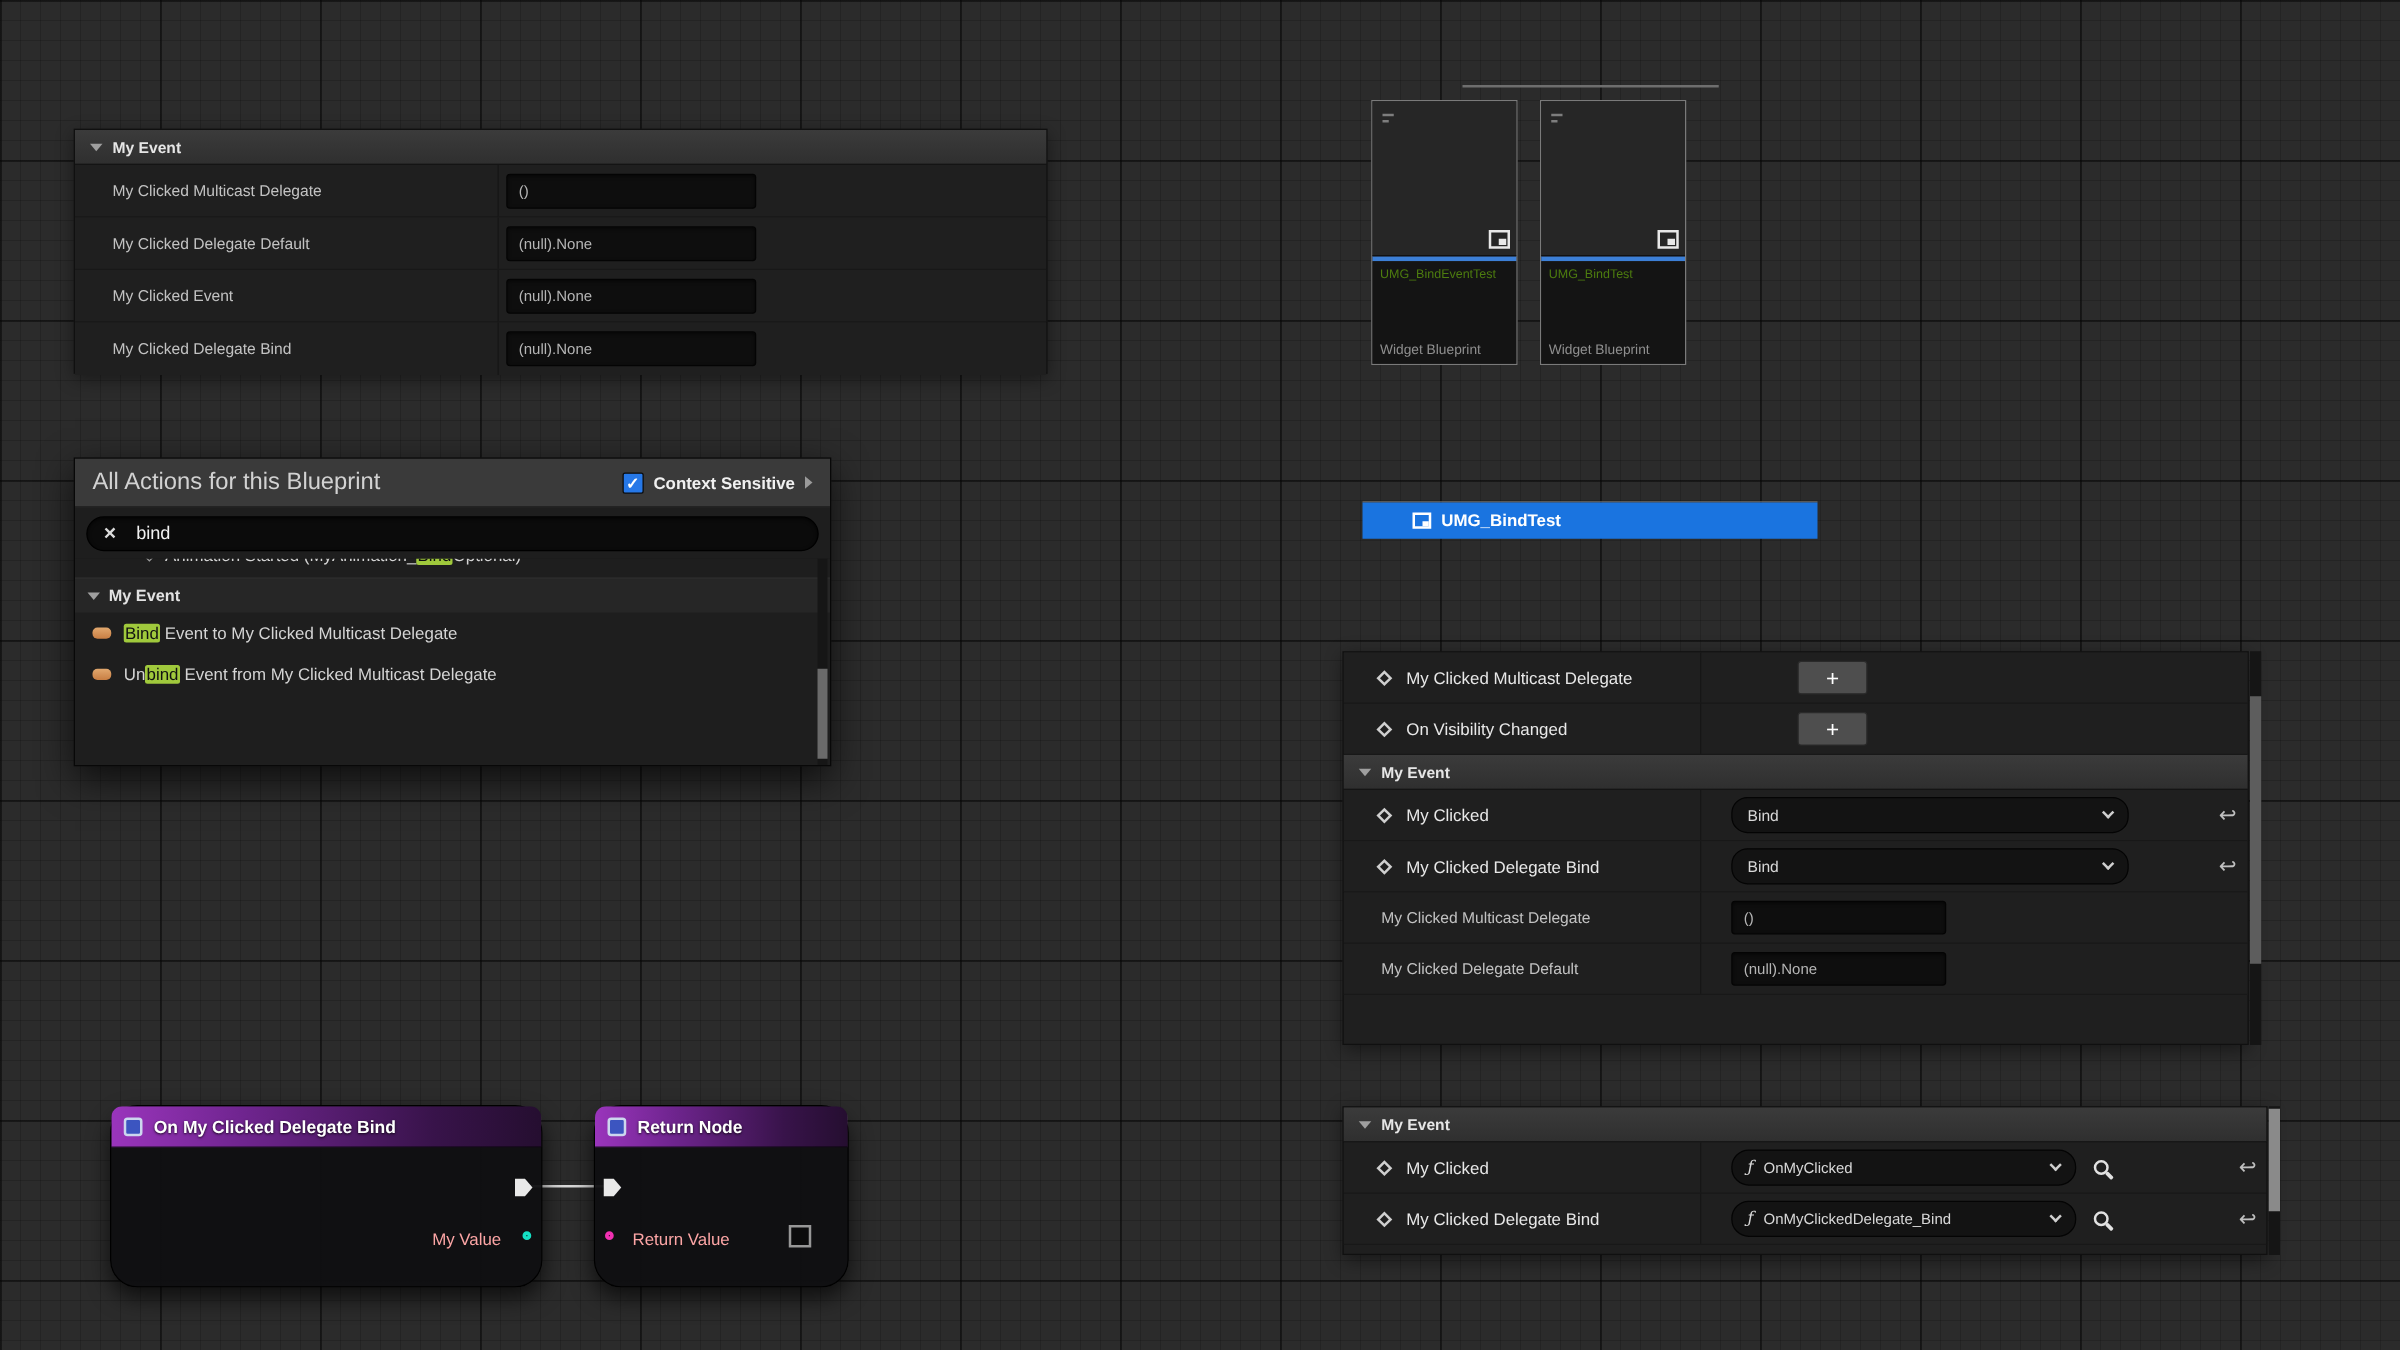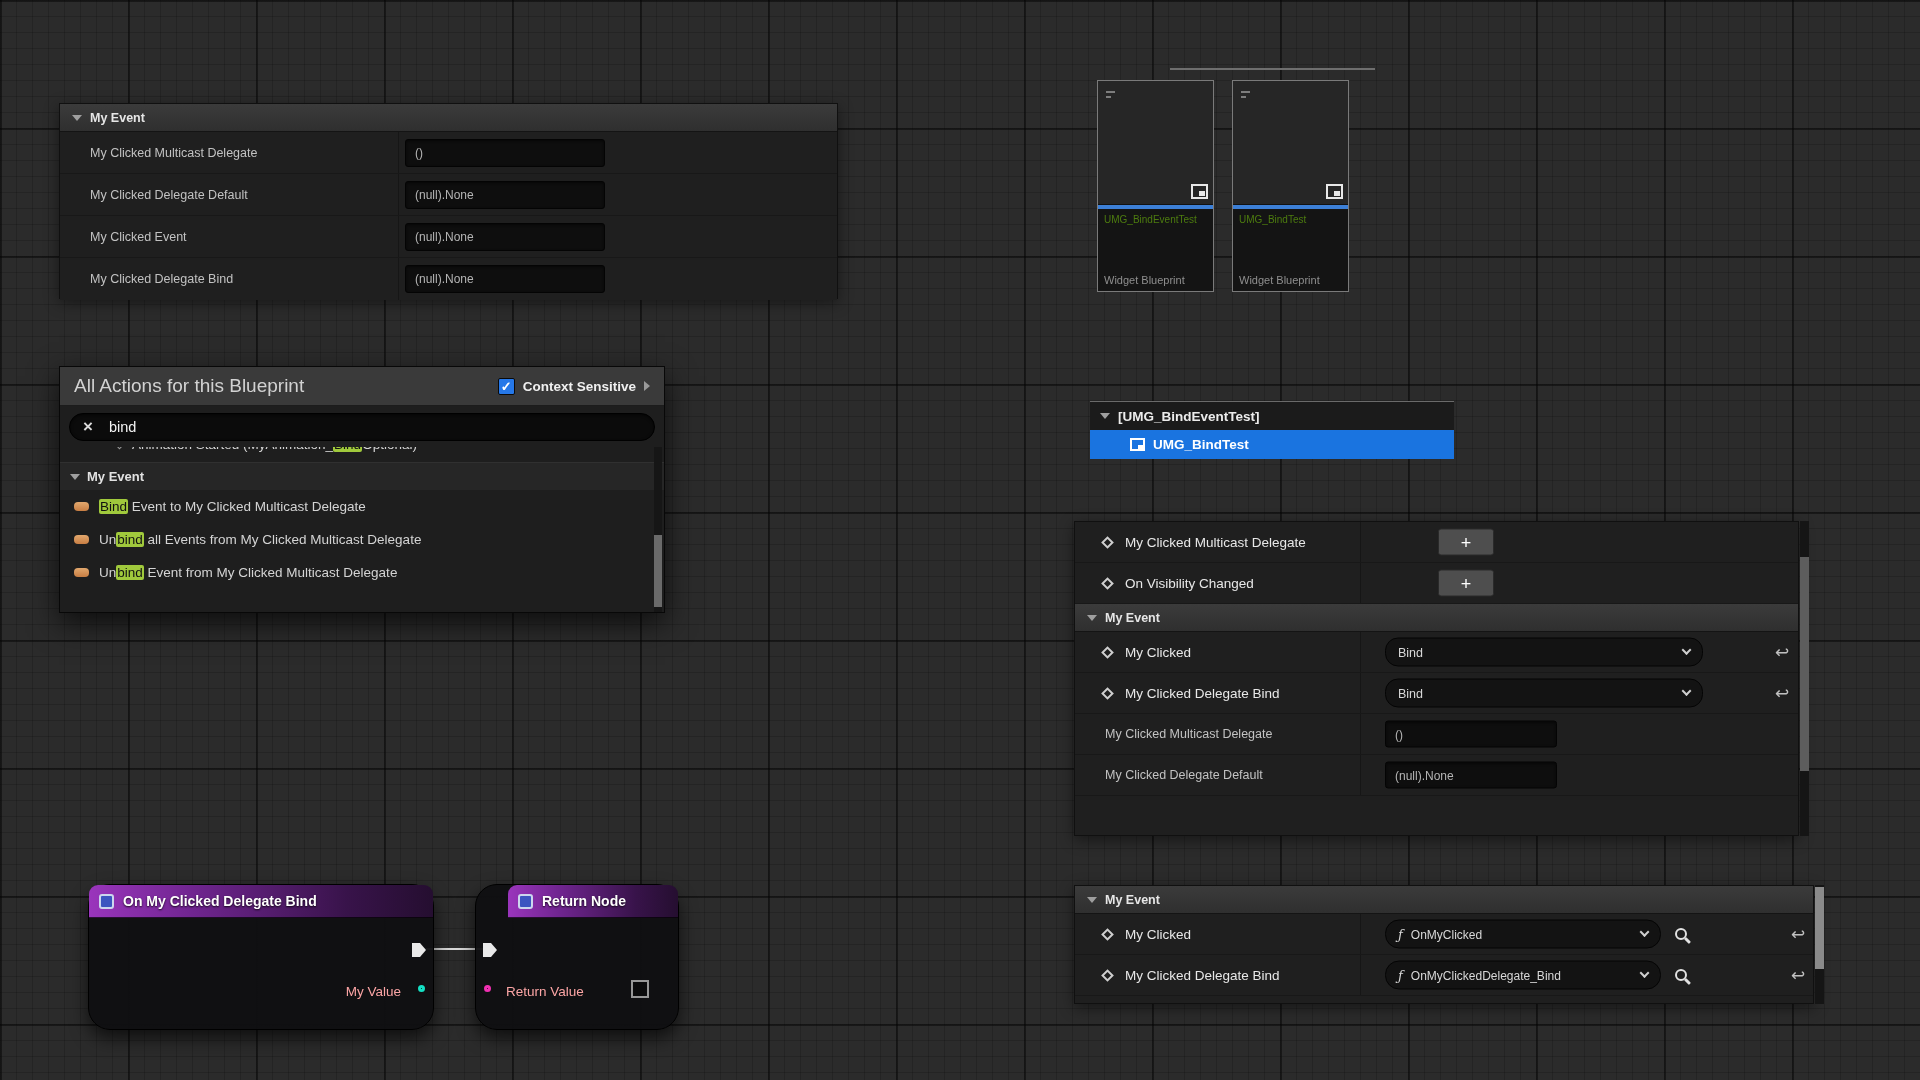--- a/index.html
+++ b/index.html
@@ -157,24 +157,20 @@
     <div class="list-cat">
       <span class="tri-down"></span>
       <span class="list-cat-t">My Event</span>
     </div>
     <div class="list-item">
       <span class="func-pill"></span>
       <span class="item-text"><span></span><span class="hl">Bind</span><span> Event to My Clicked Multicast Delegate</span></span>
     </div>
     <div class="list-item">
       <span class="func-pill"></span>
-      <span class="item-text"><span>Un</span><span class="hl">bind</span><span> all Events from My Clicked Multicast Delegate</span></span>
-    </div>
-    <div class="list-item">
-      <span class="func-pill"></span>
       <span class="item-text"><span>Un</span><span class="hl">bind</span><span> Event from My Clicked Multicast Delegate</span></span>
     </div>
     <div class="sb-track" style="right:2px;top:0;width:8px;height:165px;background:#161616;">
       <div class="sb-thumb" style="margin-top:88px;height:72px;background:#6a6a6a;"></div>
     </div>
   </div>
 </div>
 
 <div class="hline" style="left:1170px;top:68px;width:205px;height:2px;"></div>
 
@@ -198,24 +194,20 @@
     <span class="wicon" style="right:5px;bottom:5px;"></span>
   </div>
   <div class="bluebar"></div>
   <div class="tile-label">
     <span class="tile-name">UMG_BindTest</span>
     <span class="tile-type">Widget Blueprint</span>
   </div>
 </div>
 
 <div class="hier" style="left:1090px;top:401px;width:364px;">
-  <div class="hier-row">
-    <span class="tri-down"></span>
-    <span class="hier-root">[UMG_BindEventTest]</span>
-  </div>
   <div class="hier-sel">
     <span class="wicon-inline"></span>
     <span class="hier-sel-t">UMG_BindTest</span>
   </div>
 </div>
 
 <div class="panel" style="left:1074px;top:521px;width:725px;height:315px;">
   <div class="frow" style="height:41px;">
     <span class="vdiv" style="left:285px;"></span>
     <span class="diamond" style="margin-left:28px;"></span>
@@ -314,21 +306,21 @@
   </div>
   <span class="execpin" style="right:6px;top:57px;">
     <svg width="16" height="16" viewBox="0 0 16 16">
         <path d="M1 1 L9 1 L15 8 L9 15 L1 15 Z" fill="#e9e9e9"></path>
       </svg>
   </span>
   <span class="pin-label" style="right:32px;top:99px;">My Value</span>
   <span class="ring ring-teal" style="right:8px;top:100px;"></span>
 </div>
 
-<div class="node" style="left:475px;top:884px;width:204px;height:146px;padding-left:32px;">
+<div class="node" style="left:475px;top:884px;width:204px;height:146px;">
   <div class="node-head">
     <span class="node-icon"></span>
     <span class="node-title">Return Node</span>
   </div>
   <span class="execpin" style="left:6px;top:57px;">
     <svg width="16" height="16" viewBox="0 0 16 16">
         <path d="M1 1 L9 1 L15 8 L9 15 L1 15 Z" fill="#e9e9e9"></path>
       </svg>
   </span>
   <span class="ring ring-pink" style="left:8px;top:100px;"></span>

